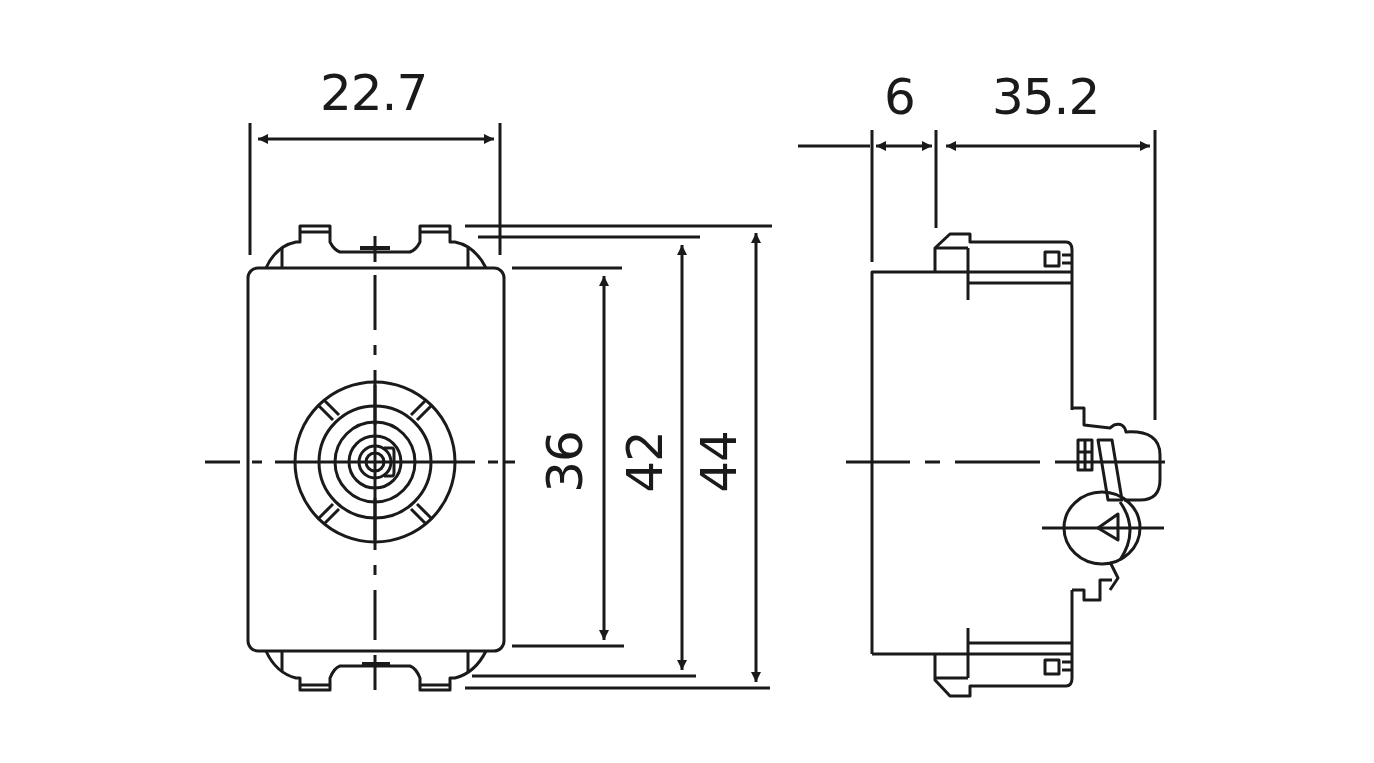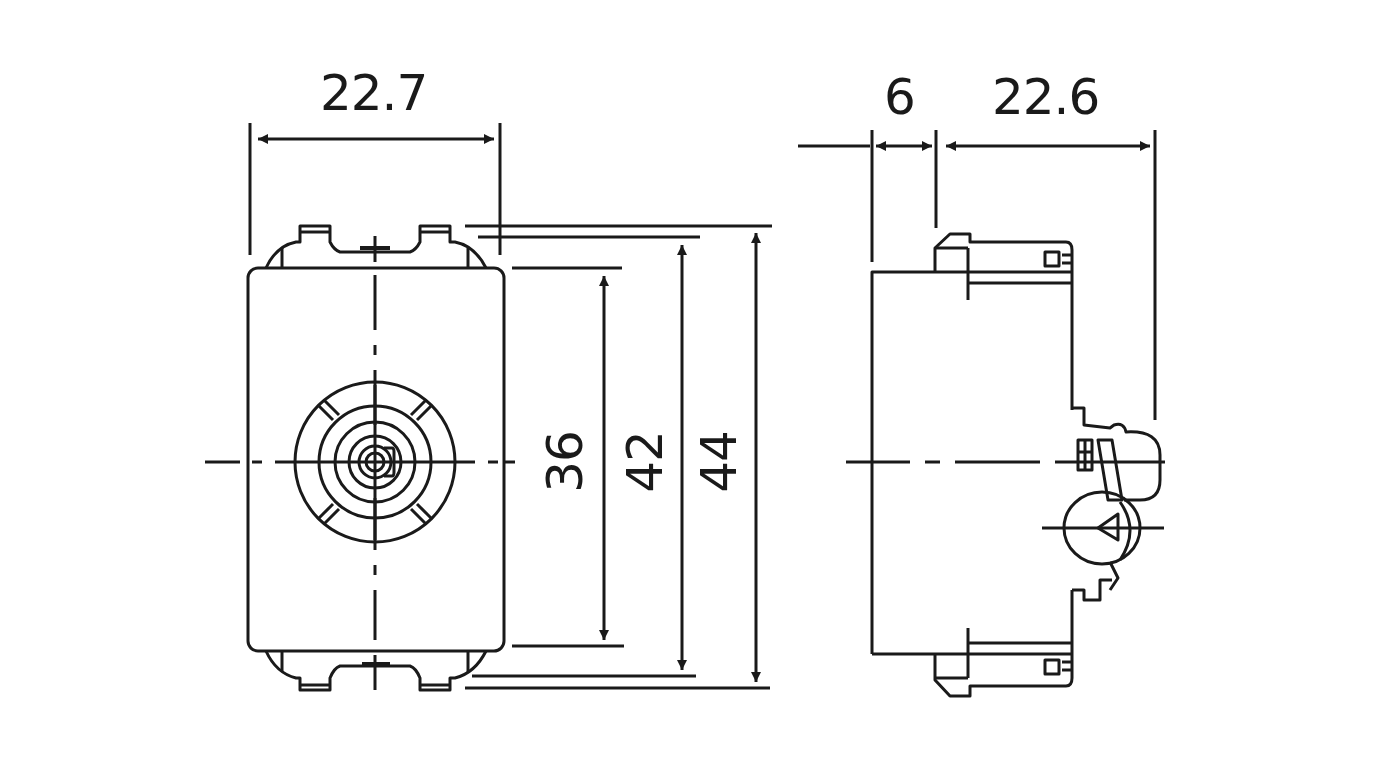--- a/index.html
+++ b/index.html
@@ -122,14 +122,14 @@
         <line x1="1042" y1="528" x2="1164" y2="528"></line>
       </g>
     </g>
   </svg>
 
   <div class="dim-label" style="left:320px; top:68px;">22.7</div>
   <div class="dim-label rot" style="left:530px; top:437px; width:70px; text-align:center;">36</div>
   <div class="dim-label rot" style="left:610px; top:437px; width:70px; text-align:center;">42</div>
   <div class="dim-label rot" style="left:684px; top:437px; width:70px; text-align:center;">44</div>
   <div class="dim-label" style="left:884px; top:72px;">6</div>
-  <div class="dim-label" style="left:992px; top:72px;">22.6</div>
+  <div class="dim-label" style="left:992px; top:72px;">35.2</div>
 </div>
 
 </body></html>

